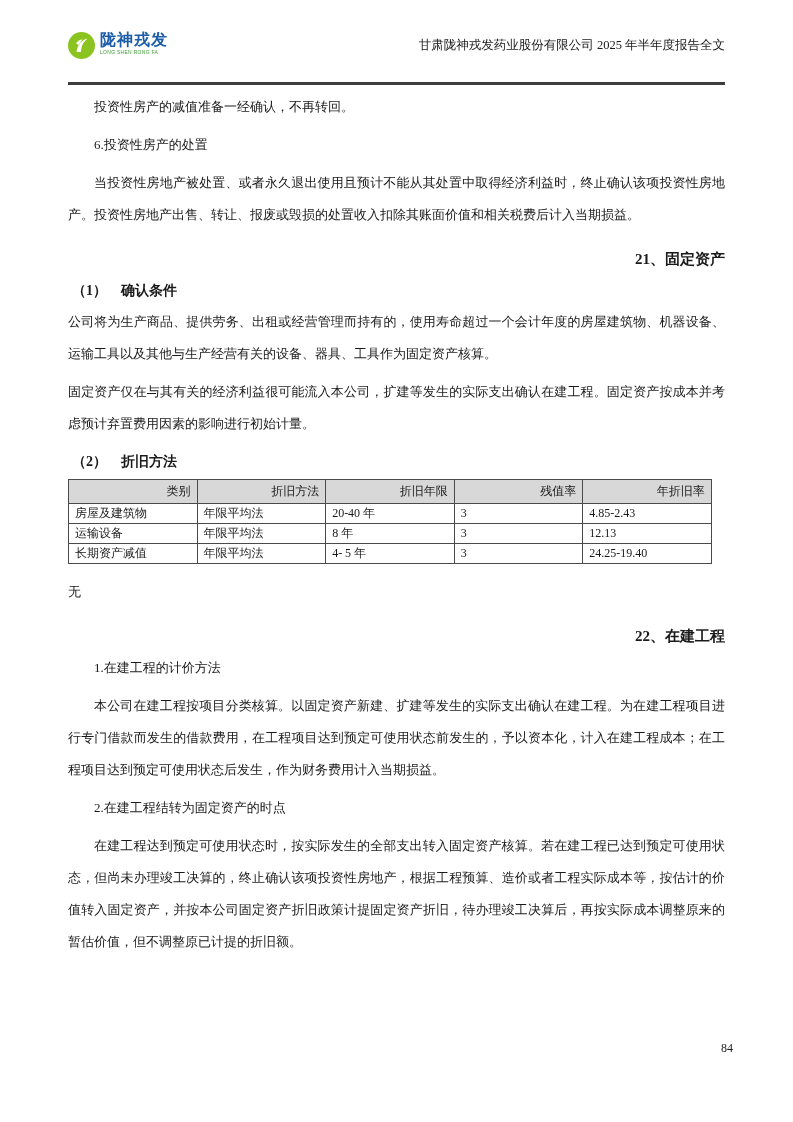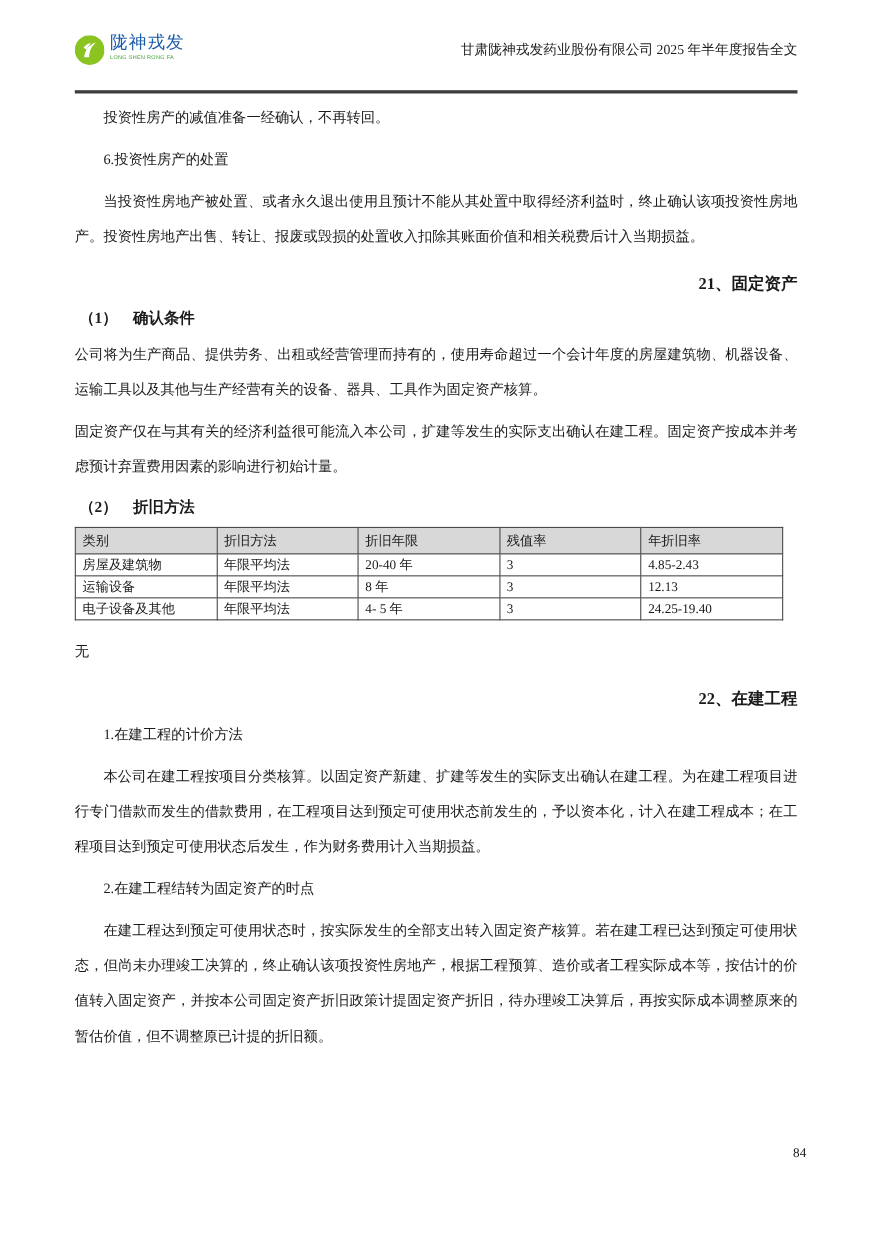--- a/index.html
+++ b/index.html
@@ -23,21 +23,21 @@
     align-items:center;
     border-bottom:3px solid #3d3d3d;
     padding-top:8px;
     box-sizing:border-box;
   }
   .logo { display:flex; align-items:center; gap:5px; }
   .logo-badge { width:27px; height:27px; flex:0 0 auto; }
   .logo-textcol { display:flex; flex-direction:column; line-height:1; }
   .logo-cn {
     font-family:"Liberation Sans","DejaVu Sans",sans-serif;
-    font-weight:normal; font-size:16px; letter-spacing:1px;
+    font-weight:bold; font-size:16px; letter-spacing:1px;
     color:#1c5ca8;
   }
   .logo-en {
     font-family:"Liberation Sans","DejaVu Sans",sans-serif;
     font-size:8px; color:#3f9c35; letter-spacing:.5px;
     transform:scale(.62); transform-origin:left top;
     white-space:nowrap; margin-top:2px;
   }
   .doc-title { font-size:12.5px; color:#1a1a1a; white-space:nowrap; }
 
@@ -64,21 +64,21 @@
     margin-top:8px;
     font-size:12px;
   }
   table.dep th, table.dep td {
     border:1px solid #4a4a4a;
     padding:1px 6px;
     font-weight:normal;
   }
   table.dep th {
     background:#d8d8d8;
-    text-align:left;
+    text-align:right;
     height:21px;
   }
   table.dep td { height:16px; text-align:left; }
   table.dep td.c4 { }
   table.dep col { width:20%; }
 
   .none-line { margin-top:12px !important; }
 
   
   .page-number {
@@ -145,21 +145,21 @@
             <td class="c4">4.85-2.43</td>
           </tr>
           <tr>
             <td class="c0">运输设备</td>
             <td class="c1">年限平均法</td>
             <td class="c2">8 年</td>
             <td class="c3">3</td>
             <td class="c4">12.13</td>
           </tr>
           <tr>
-            <td class="c0">电子设备及其他</td>
+            <td class="c0">长期资产减值</td>
             <td class="c1">年限平均法</td>
             <td class="c2">4- 5 年</td>
             <td class="c3">3</td>
             <td class="c4">24.25-19.40</td>
           </tr>
         </tbody>
     </table>
 
     <p class="none-line">无</p>
 

